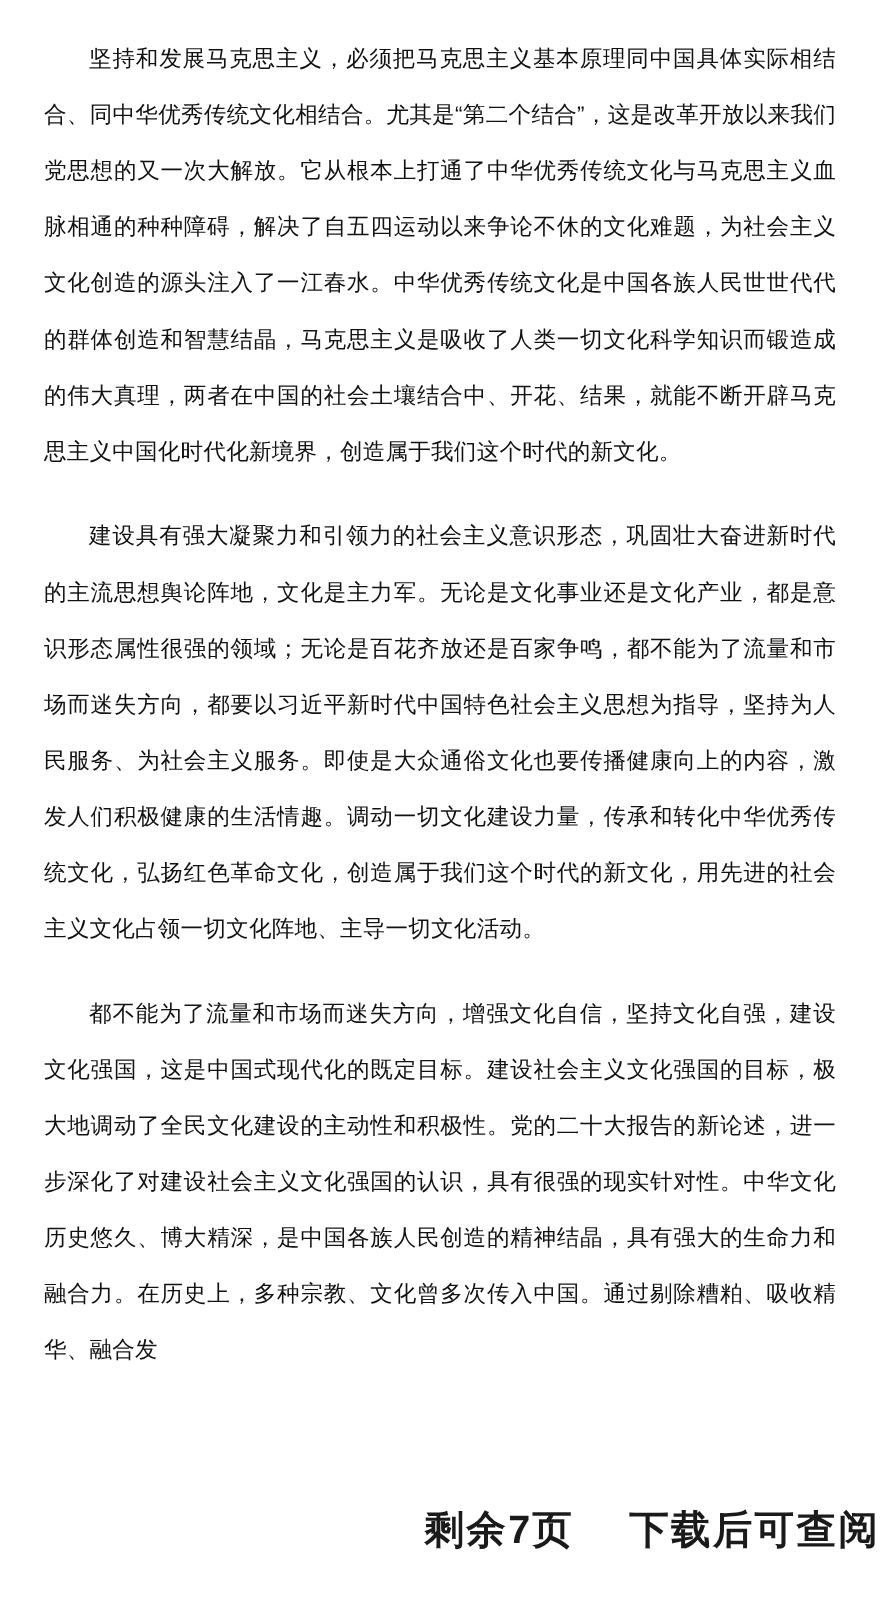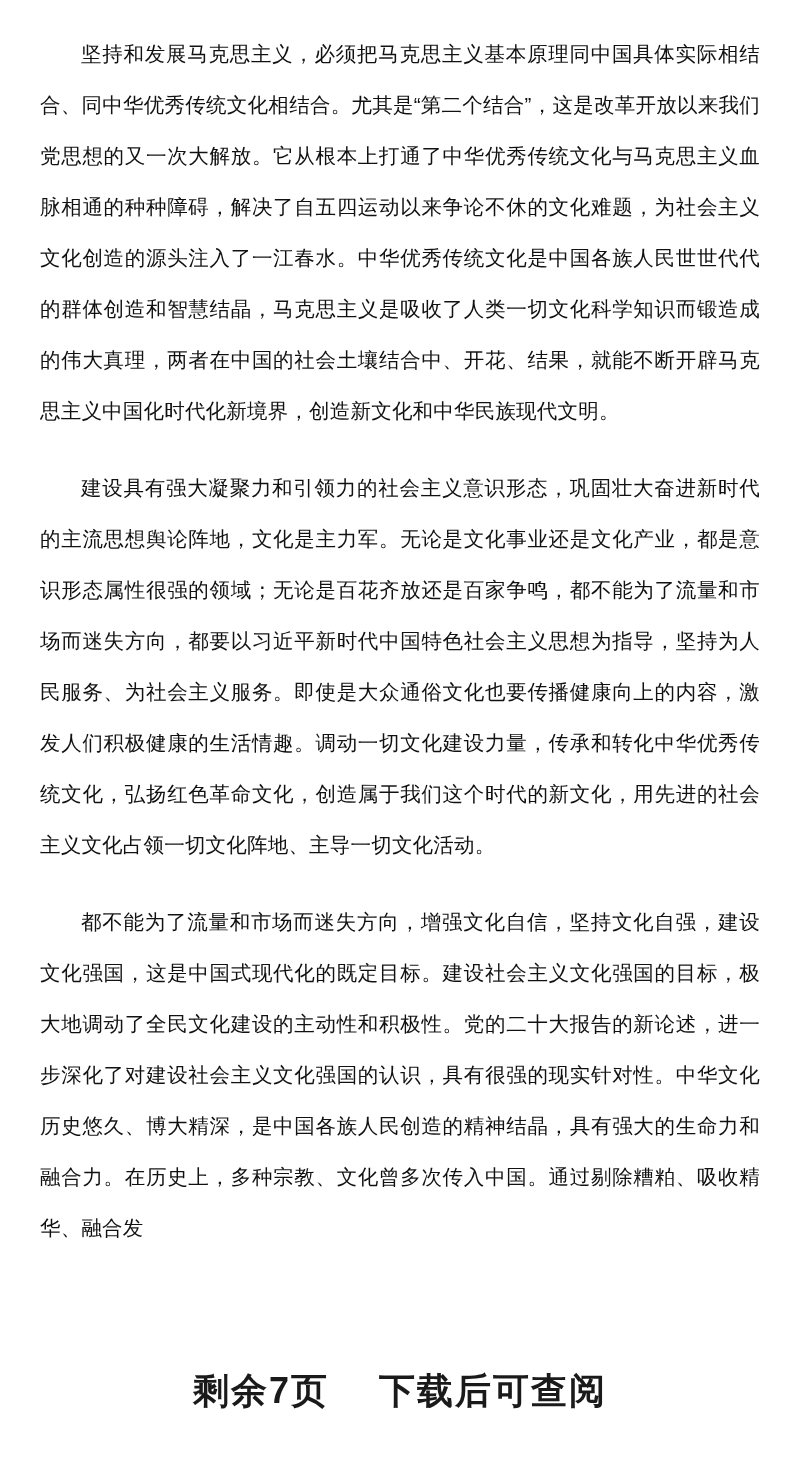--- a/index.html
+++ b/index.html
@@ -37,38 +37,38 @@
     font-weight: 500;
   }
   .para:last-of-type {
     margin-bottom: 0;
   }
   .footer-notice {
     position: absolute;
     left: 0;
     right: 0;
     bottom: 46px;
-    text-align: center;
+    text-align: right;
     font-size: 36px;
     font-weight: 700;
     letter-spacing: 2px;
     color: #1a1a1a;
   }
   .footer-notice .gap {
     display: inline-block;
     width: 26px;
   }
 </style>
 </head>
 <body>
 
 <div class="page">
 
   <div class="doc-body">
-    <p class="para">坚持和发展马克思主义，必须把马克思主义基本原理同中国具体实际相结合、同中华优秀传统文化相结合。尤其是“第二个结合”，这是改革开放以来我们党思想的又一次大解放。它从根本上打通了中华优秀传统文化与马克思主义血脉相通的种种障碍，解决了自五四运动以来争论不休的文化难题，为社会主义文化创造的源头注入了一江春水。中华优秀传统文化是中国各族人民世世代代的群体创造和智慧结晶，马克思主义是吸收了人类一切文化科学知识而锻造成的伟大真理，两者在中国的社会土壤结合中、开花、结果，就能不断开辟马克思主义中国化时代化新境界，创造新文化和中华民族现代文明。</p>
+    <p class="para">坚持和发展马克思主义，必须把马克思主义基本原理同中国具体实际相结合、同中华优秀传统文化相结合。尤其是“第二个结合”，这是改革开放以来我们党思想的又一次大解放。它从根本上打通了中华优秀传统文化与马克思主义血脉相通的种种障碍，解决了自五四运动以来争论不休的文化难题，为社会主义文化创造的源头注入了一江春水。中华优秀传统文化是中国各族人民世世代代的群体创造和智慧结晶，马克思主义是吸收了人类一切文化科学知识而锻造成的伟大真理，两者在中国的社会土壤结合中、开花、结果，就能不断开辟马克思主义中国化时代化新境界，创造属于我们这个时代的新文化。</p>
     <p class="para">建设具有强大凝聚力和引领力的社会主义意识形态，巩固壮大奋进新时代的主流思想舆论阵地，文化是主力军。无论是文化事业还是文化产业，都是意识形态属性很强的领域；无论是百花齐放还是百家争鸣，都不能为了流量和市场而迷失方向，都要以习近平新时代中国特色社会主义思想为指导，坚持为人民服务、为社会主义服务。即使是大众通俗文化也要传播健康向上的内容，激发人们积极健康的生活情趣。调动一切文化建设力量，传承和转化中华优秀传统文化，弘扬红色革命文化，创造属于我们这个时代的新文化，用先进的社会主义文化占领一切文化阵地、主导一切文化活动。</p>
     <p class="para">都不能为了流量和市场而迷失方向，增强文化自信，坚持文化自强，建设文化强国，这是中国式现代化的既定目标。建设社会主义文化强国的目标，极大地调动了全民文化建设的主动性和积极性。党的二十大报告的新论述，进一步深化了对建设社会主义文化强国的认识，具有很强的现实针对性。中华文化历史悠久、博大精深，是中国各族人民创造的精神结晶，具有强大的生命力和融合力。在历史上，多种宗教、文化曾多次传入中国。通过剔除糟粕、吸收精华、融合发</p>
   </div>
 
   <div class="footer-notice">
     <span>剩余7页</span>
     <span class="gap"></span>
     <span>下载后可查阅</span>
   </div>
 

